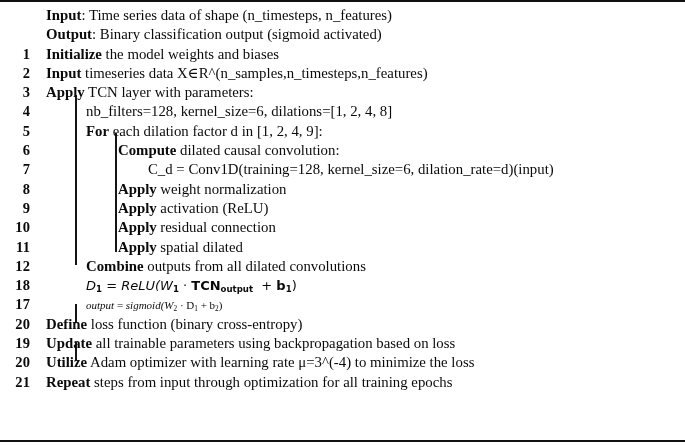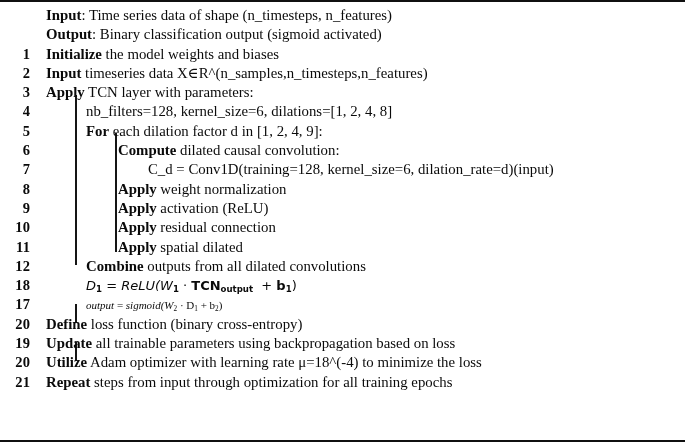--- a/index.html
+++ b/index.html
@@ -195,21 +195,21 @@
     <span class="linetext ind0"><span class="kw">Define</span><span> loss function (binary cross-entropy)</span></span>
   </div>
 
   <div class="algo-line">
     <span class="lineno">19</span>
     <span class="linetext ind0"><span class="kw">Update</span><span> all trainable parameters using backpropagation based on loss</span></span>
   </div>
 
   <div class="algo-line">
     <span class="lineno">20</span>
-    <span class="linetext ind0"><span class="kw">Utilize</span><span> Adam optimizer with learning rate μ=18^(-4) to minimize the loss</span></span>
+    <span class="linetext ind0"><span class="kw">Utilize</span><span> Adam optimizer with learning rate μ=3^(-4) to minimize the loss</span></span>
   </div>
 
   <div class="algo-line">
     <span class="lineno">21</span>
     <span class="linetext ind0"><span class="kw">Repeat</span><span> steps from input through optimization for all training epochs</span></span>
   </div>
 
 </div>
 
 </body></html>

